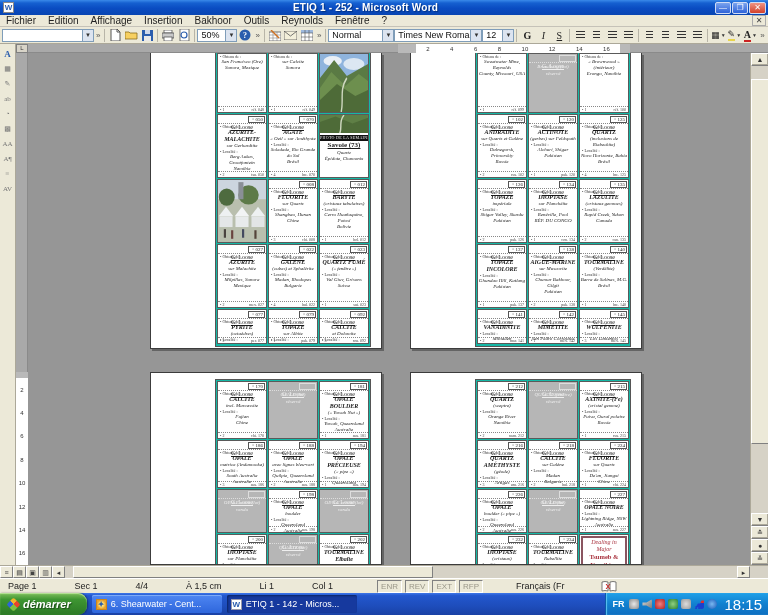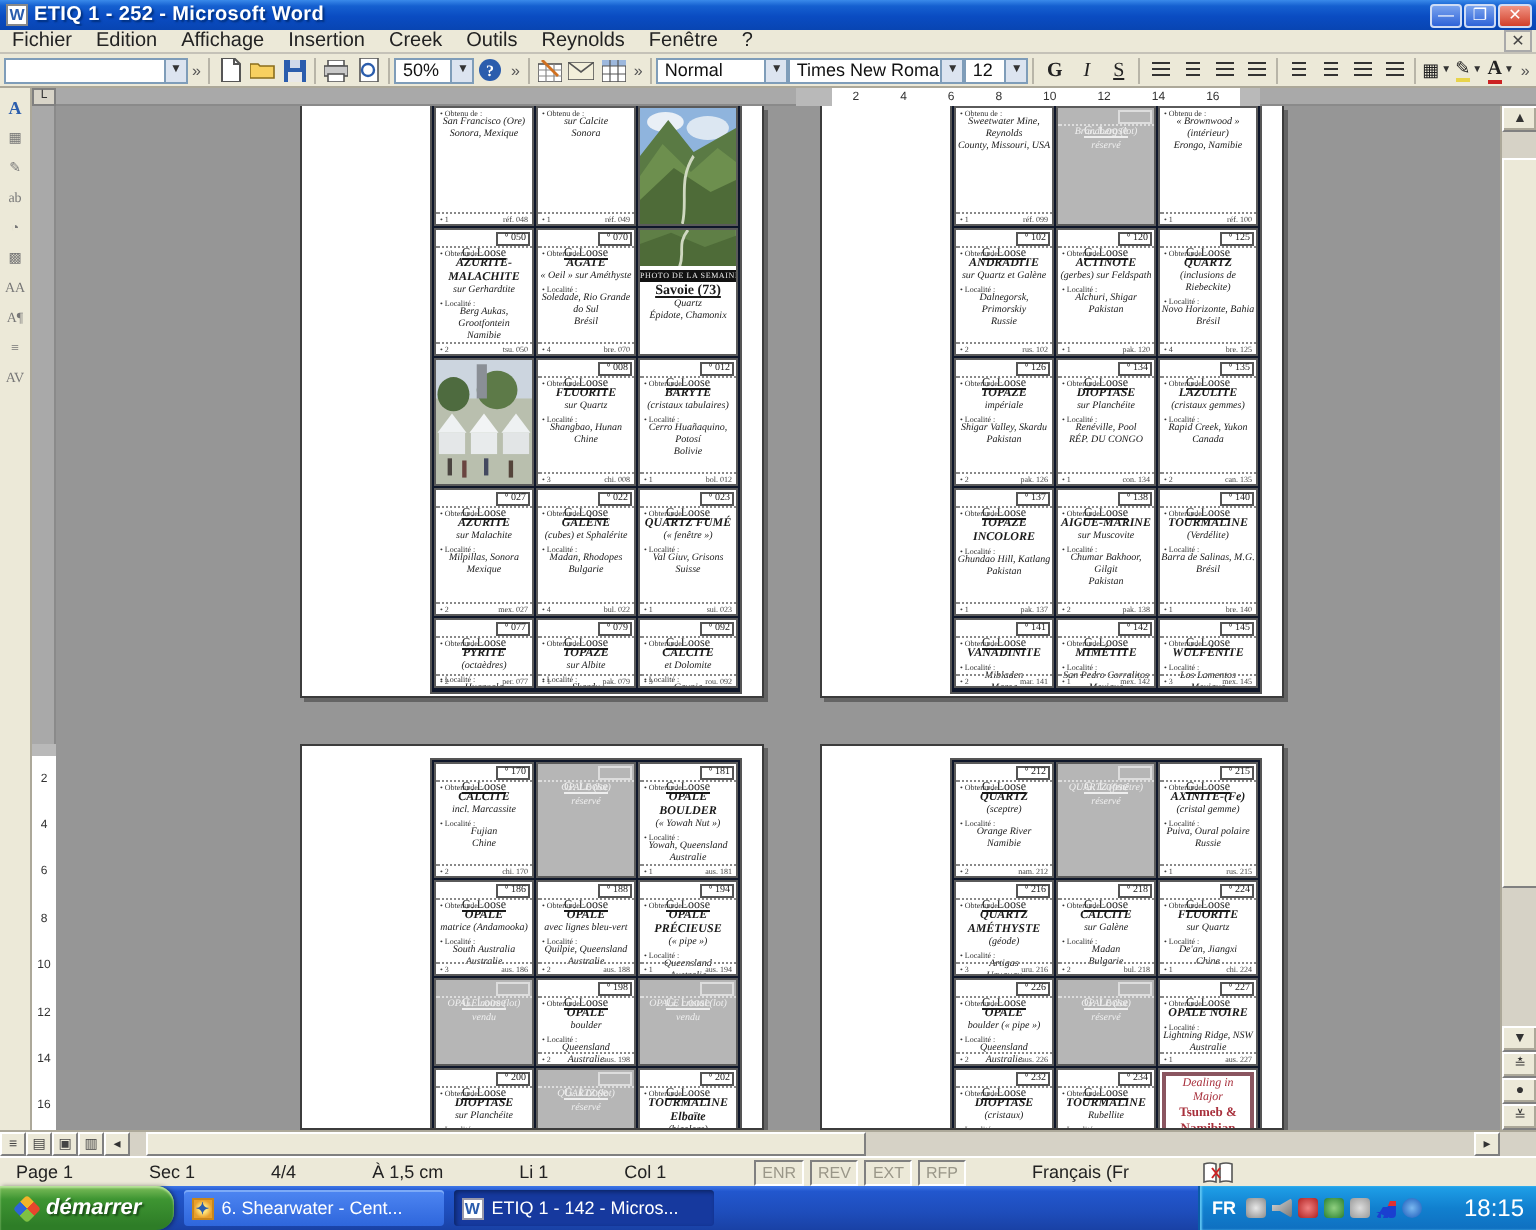--- a/index.html
+++ b/index.html
@@ -7,21 +7,21 @@
   body { font-family:"Liberation Sans", sans-serif; }
   #screen { position:relative; width:768px; height:615px; background:#ECE9D8; overflow:hidden; }
 
   
   #titlebar { position:absolute; left:0; top:0; width:768px; height:15px;
     background:linear-gradient(180deg,#3A8AEA 0%,#1560D0 20%,#0A4CC2 55%,#0845B2 100%);
     display:flex; align-items:center; padding:0 2px; }
   #title-icon { width:11px; height:11px; background:#fff; border:1px solid #888; margin:0 3px 0 1px;
     color:#2B5DAD; font-size:8px; font-weight:bold; line-height:9px; text-align:center; }
   #title-text { color:#fff; font-size:10px; font-weight:bold; letter-spacing:.2px;
-    text-shadow:1px 1px 1px #00307e; flex:1; white-space:nowrap; overflow:hidden; }
+    text-shadow:1px 1px 1px #00307e; flex:1; white-space:nowrap; overflow:hidden;text-align:center; }
   .tb-btn { width:16px; height:12px; margin-left:1px; border:1px solid #cfdcf5; border-radius:2px;
     background:linear-gradient(180deg,#7AA3EE,#2E63D8); color:#fff; font-size:8px; line-height:10px;
     text-align:center; }
   .tb-btn.close { background:linear-gradient(180deg,#F09484,#D2402A); width:17px; }
 
   
   #menubar { position:absolute; left:0; top:15px; width:768px; height:12px; background:#ECE9D8;
     border-bottom:1px solid #C5C2B8; display:flex; align-items:center; font-size:10px; color:#222; }
   #menubar .menu-item { padding:0 6px; height:12px; line-height:12px; white-space:nowrap; }
   #menu-close { margin-left:auto; width:14px; height:11px; border:1px solid #aaa; background:#ECE9D8;
@@ -63,21 +63,21 @@
   #vruler-white { position:absolute; left:0; top:319px; width:12px; height:193px; background:#fff;
     display:flex; flex-direction:column; }
   .vm { background:#B9B9B9; width:12px; height:6px; flex:none; }
   #vruler-nums { flex:1; display:flex; flex-direction:column; justify-content:space-around;
     align-items:center; font-size:6px; color:#333; }
   #canvas { flex:1; background:#969696; position:relative; overflow:hidden; }
 
   .page { position:absolute; width:232px; background:#fff; border:1px solid #3c3c3c;
     box-shadow:2px 2px 0 rgba(60,60,60,.55); overflow:hidden; }
   .page.cut-top { border-top:none; }
-  .ltable { position:absolute; left:20px; right:10px; border:1px solid #555; padding:1px; background:#0f172a;margin-left:44px; }
+  .ltable { position:absolute; left:20px; right:10px; border:1px solid #555; padding:1px; background:#14b8a6;margin-left:44px; }
   .ltable.cut { border-top:none; padding-top:0; }
   .lrow { display:grid; grid-template-columns:1fr 1fr 1fr; gap:1px; margin-bottom:1px; overflow:hidden; }
   .cell { position:relative; background:#fff; border:1px solid #5a5a5a; overflow:hidden;
     font-family:"Liberation Serif",serif; color:#1a1a1a; }
   .cell.shaded { background:#b6b6b6; }
   .chead { position:relative; height:9px; border-bottom:1px dotted #888; text-align:center; }
   .chead .dealer { font-size:6px; text-decoration:underline; line-height:9px; }
   .pricebox { position:absolute; right:1px; top:1px; width:17px; height:7px; border:1px solid #555;
     font-size:5px; line-height:6px; text-align:right; padding-right:1px; background:#fff; }
   .tinyline { font-size:4px; color:#333; padding-left:2px; line-height:5px; }
@@ -141,37 +141,37 @@
     padding:0 4px; color:#fff; font-size:9px; white-space:nowrap; overflow:hidden;
     background:linear-gradient(180deg,#4E86F2,#2E66DC); box-shadow:inset 0 1px 0 #7daaf7; }
   .task.active { background:#16399E; box-shadow:inset 1px 1px 2px #0c2566; }
   .task .ticon { width:11px; height:11px; flex:none; margin-right:4px; background:#fff;
     border:1px solid #99a; color:#2B5DAD; font-size:8px; font-weight:bold; line-height:9px; text-align:center; }
   .task .ticon.star { background:radial-gradient(circle,#ffe27a 30%,#e8a02c 70%); border-color:#c8861c; }
   #tray { margin-left:auto; height:22px; background:linear-gradient(180deg,#1FA0E8 0%,#1180CF 50%,#0F6FC0 100%);
     border-left:1px solid #0a5ca8; box-shadow:inset 1px 0 1px #5ec4f2; display:flex; align-items:center; padding:0 6px; }
   #tray .lang { color:#fff; font-size:9px; font-weight:bold; margin-right:5px; }
   .tray-ico { width:10px; height:10px; margin-right:3px; border-radius:2px; }
-  #tray .clock { color:#fff; font-size:12px; margin-left:18px; }
+  #tray .clock { color:#fff; font-size:15px; margin-left:4px; }
 </style>
 </head>
 <body>
 
 <div id="screen">
 
   <div id="titlebar">
     <div id="title-icon">W</div>
     <div id="title-text">ETIQ 1 - 252 - Microsoft Word</div>
     <div class="tb-btn">—</div>
     <div class="tb-btn">❐</div>
     <div class="tb-btn close">✕</div>
   </div>
 
   <div id="menubar">
-    <span id="menubar-items"><span class="menu-item">Fichier</span><span class="menu-item">Edition</span><span class="menu-item">Affichage</span><span class="menu-item">Insertion</span><span class="menu-item">Creek</span><span class="menu-item">Outils</span><span class="menu-item">Reynolds</span><span class="menu-item">Fenêtre</span><span class="menu-item">?</span></span>
+    <span id="menubar-items"><span class="menu-item">Fichier</span><span class="menu-item">Edition</span><span class="menu-item">Affichage</span><span class="menu-item">Insertion</span><span class="menu-item">Bakhoor</span><span class="menu-item">Outils</span><span class="menu-item">Reynolds</span><span class="menu-item">Fenêtre</span><span class="menu-item">?</span></span>
     <div id="menu-close">✕</div>
   </div>
 
   <div id="toolbar">
     <div class="combo" style="width:92px">
       <span></span>
       <span class="arrow">▼</span>
     </div>
     <span class="t-chev">»</span>
     <div class="t-sep"></div>

